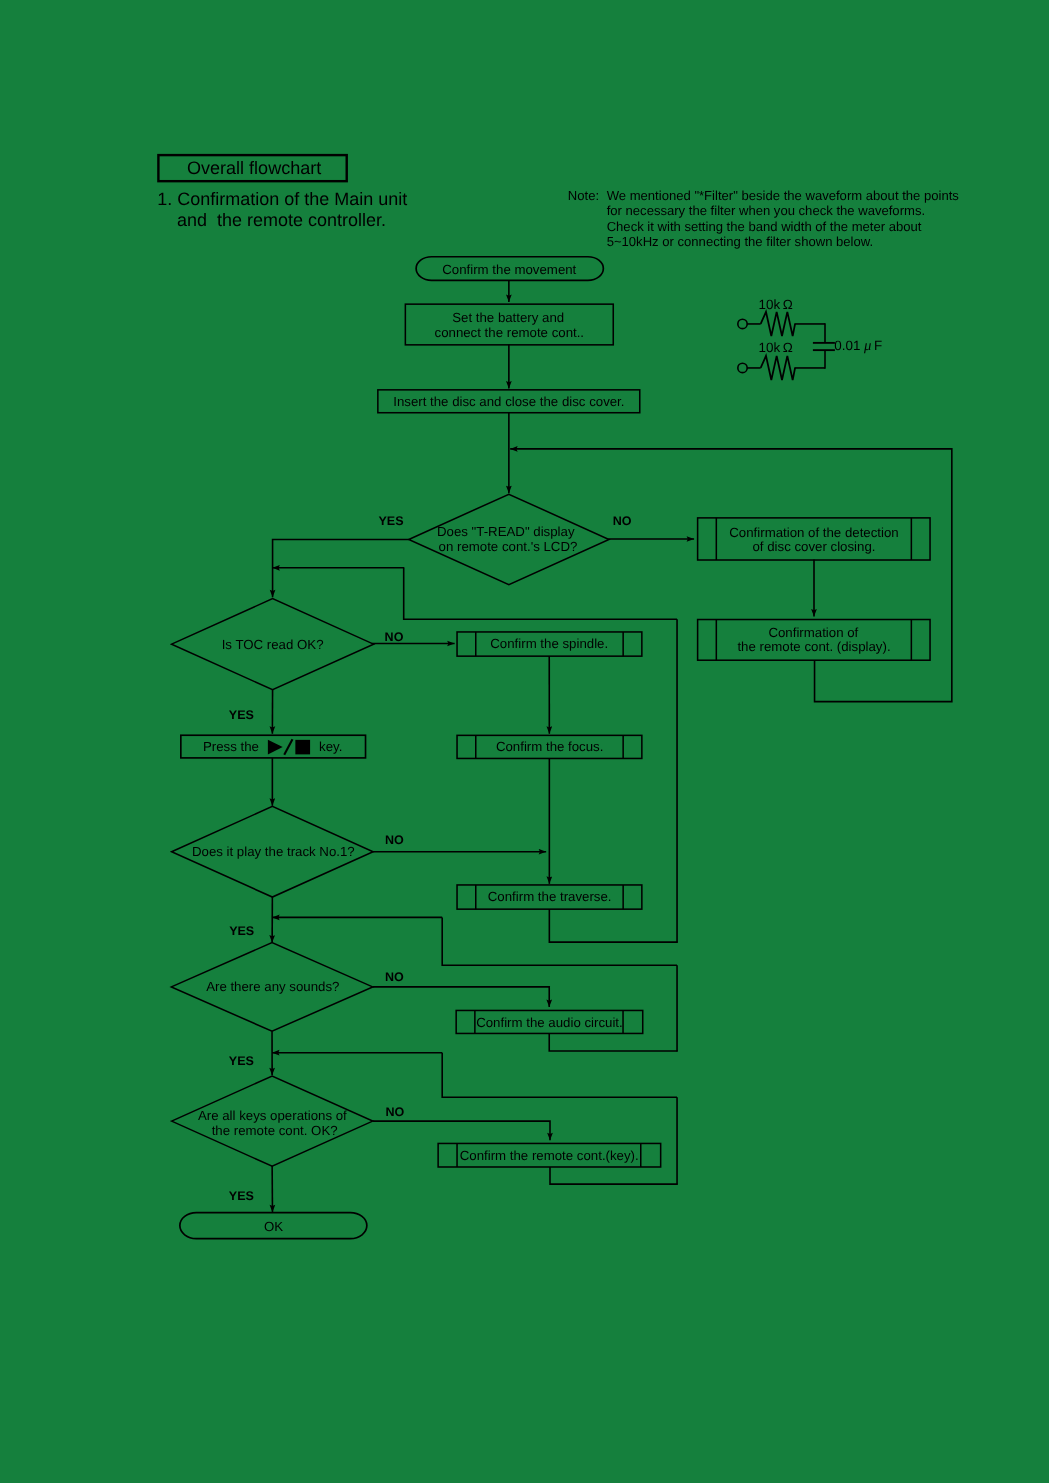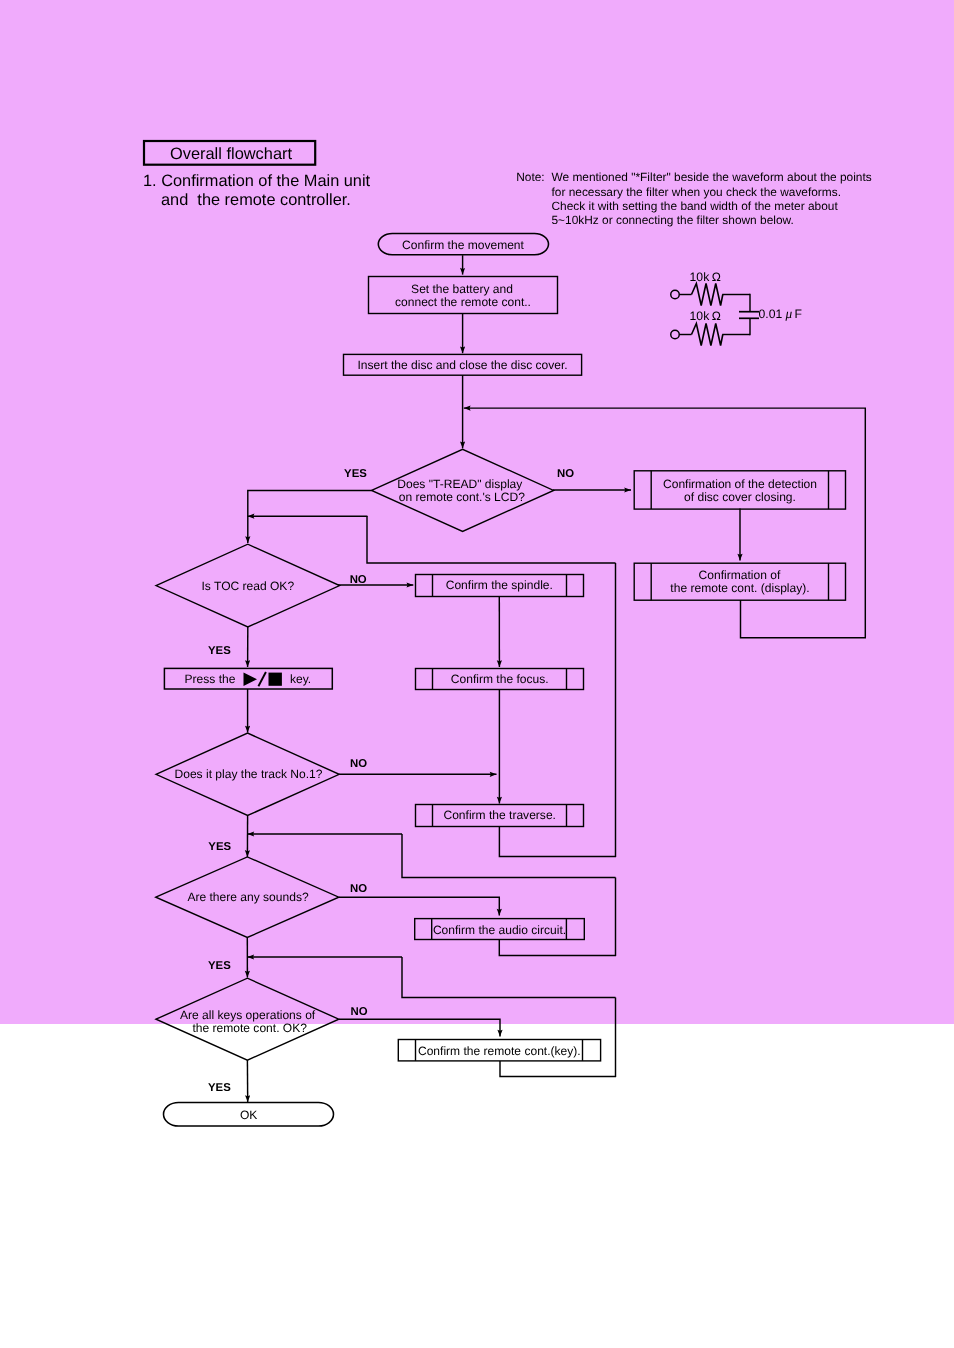--- a/index.html
+++ b/index.html
@@ -1,20 +1,20 @@
 <!DOCTYPE html>
 <html><head>
 <meta charset="utf-8">
 <title>Overall flowchart</title>
 <style>
   html,body{margin:0;padding:0;background:#ffffff;}
   body{width:954px;height:1348px;overflow:hidden;
        font-family:"Liberation Sans",sans-serif;color:#000;
        -webkit-font-smoothing:antialiased;text-rendering:geometricPrecision;}
-  #page{position:relative;width:954px;height:1024px;background:#f0abfc;text-align:right;}
+  #page{position:relative;width:954px;height:1348px;background:#15803d;text-align:right;}
   #sheet{position:absolute;left:0;top:0;width:954px;height:1348px;}
   #sheet text{font-family:"Liberation Sans",sans-serif;fill:#000;white-space:pre;}
   .t{font-size:12.05px;}
   .lbl{font-size:11.4px;font-weight:bold;}
   .hd{font-size:16.35px;}
   .sec{font-size:16.4px;}
   .note{font-size:11.9px;}
   .cir{font-size:12.2px;}
   .mu{font-family:"Liberation Serif",serif;font-style:italic;font-size:13.4px;}
   .hide{visibility:hidden;}

